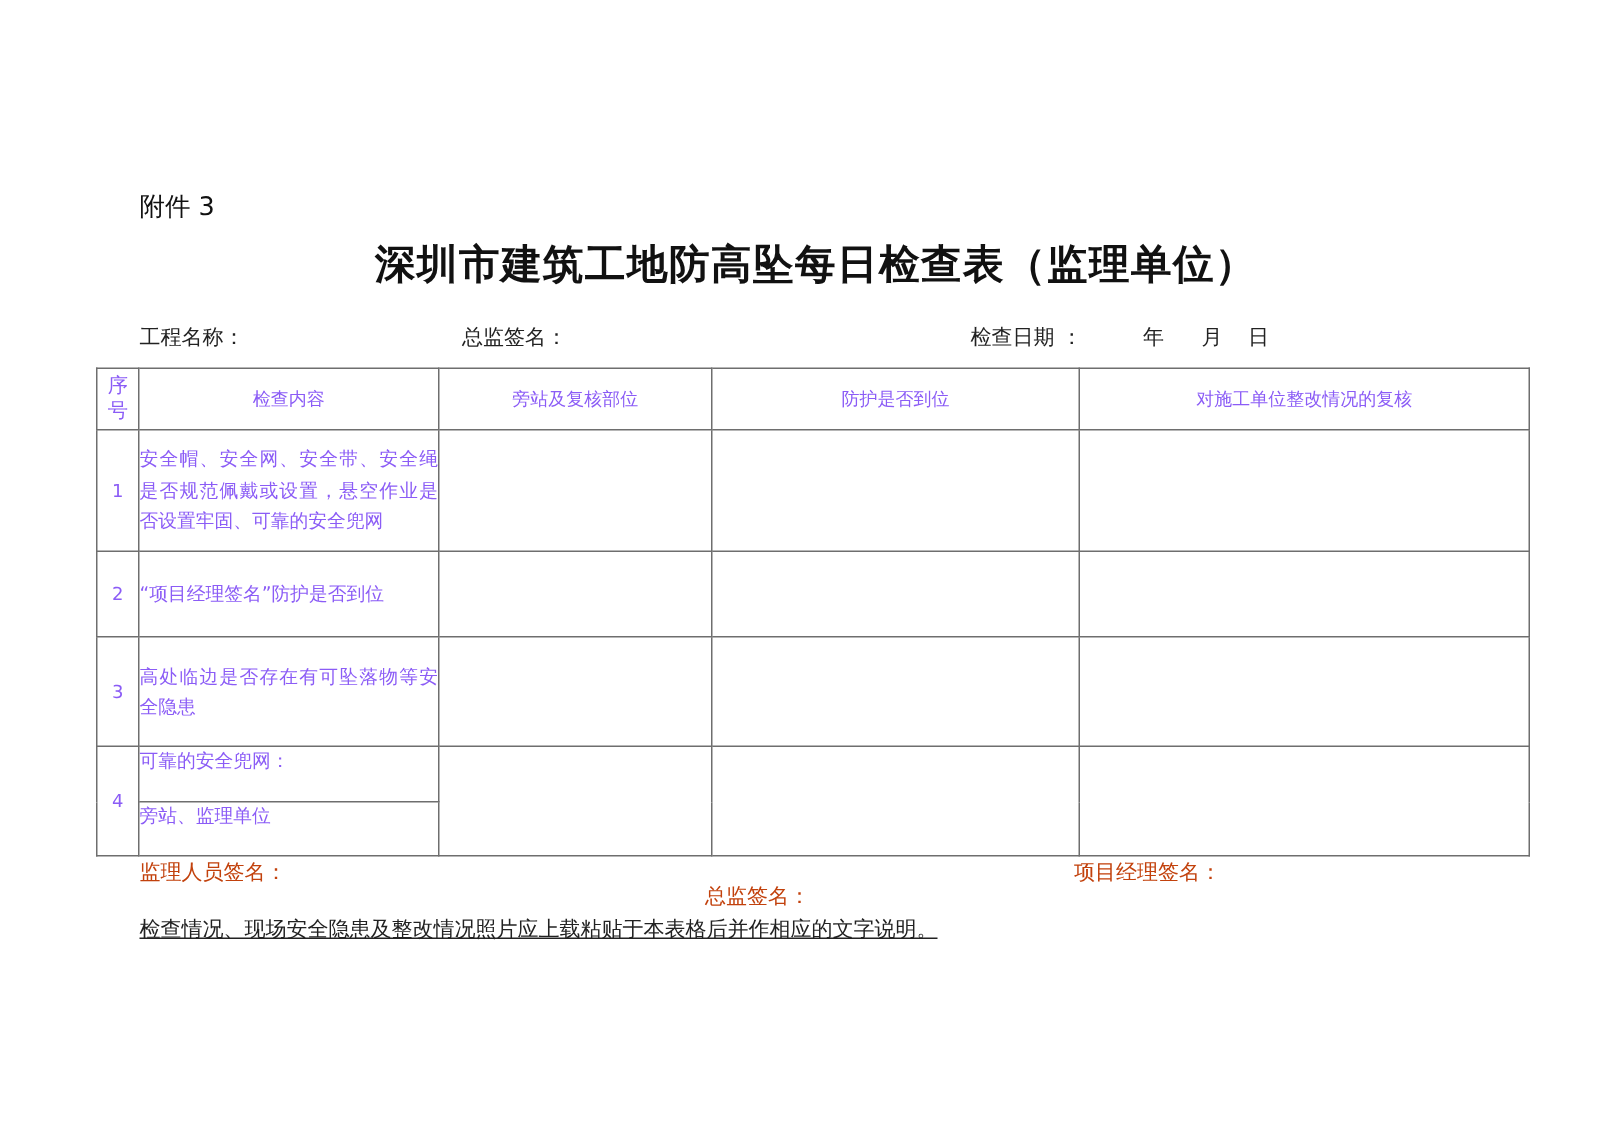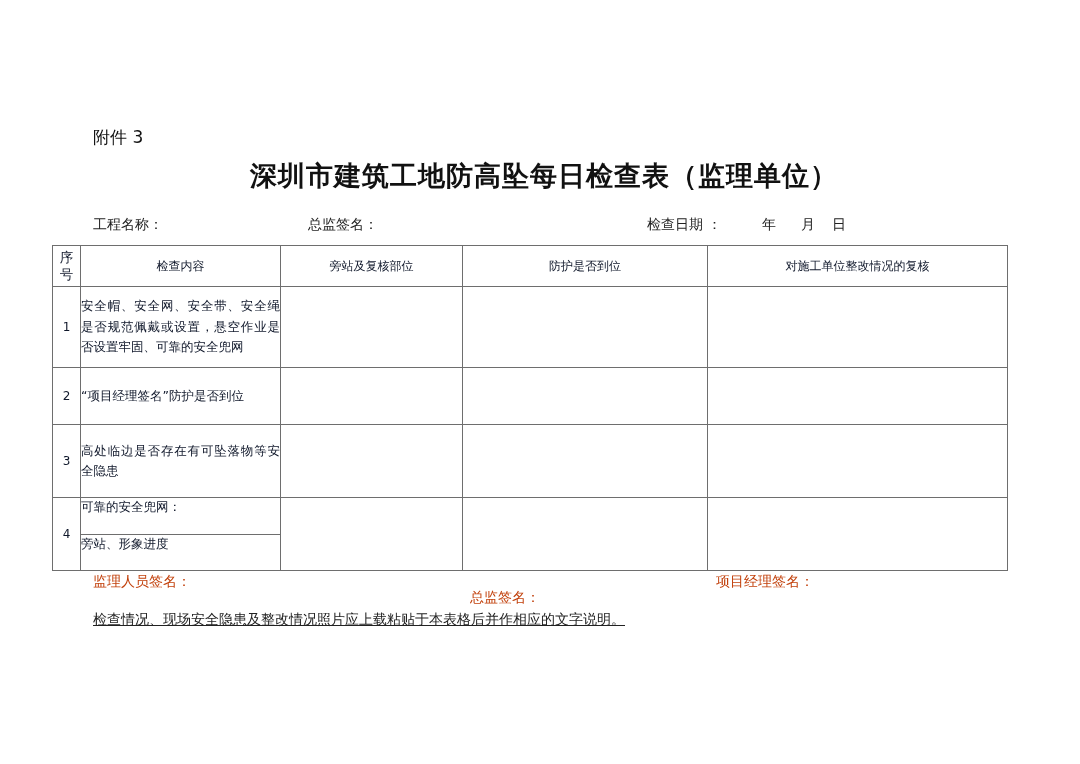--- a/index.html
+++ b/index.html
@@ -3,22 +3,22 @@
 <meta charset="utf-8">
 <style>
   html, body { margin:0; padding:0; background:#ffffff; }
   body { width:1080px; height:764px; position:relative; overflow:hidden;
          font-family: "DejaVu Sans", "Liberation Sans", sans-serif; color:#111; }
   .abs { position:absolute; white-space:nowrap; }
   .attach { left:93px; top:126px; font-size:17px; }
   .title { left:0; width:1080px; top:158px; text-align:center; font-size:27px; font-weight:bold;
            letter-spacing:1px; padding-left:4px; }
   .meta { top:216px; font-size:14px; color:#222; }
-  table.form { position:absolute; left:52px; top:245px; border-collapse:collapse;
-               table-layout:fixed; font-size:12.5px; color:#0f172a; }
+  table.form { position:absolute; left:64px; top:245px; border-collapse:collapse;
+               table-layout:fixed; font-size:12.5px; color:#8b5cf6; }
   table.form td, table.form th { border:1.2px solid #6e6e6e; padding:0; font-weight:normal; }
   th { text-align:center; vertical-align:middle; font-size:12px; }
   td.num { text-align:center; vertical-align:middle; font-size:12px; }
   td.content { vertical-align:middle; padding:0 6px; line-height:20.5px; text-align:justify; }
   td.sub { vertical-align:top; padding:4px 6px 0 6px; line-height:18px; }
   .sig { top:573px; font-size:14px; color:#c2410c; }
   .note { left:93px; top:611px; font-size:14px; color:#222;text-decoration:underline; }
 </style>
 </head>
 <body>
@@ -71,21 +71,21 @@
     <td></td>
   </tr>
   <tr style="height:37px">
     <td class="num" rowspan="2">4</td>
     <td class="sub">可靠的安全兜网：</td>
     <td rowspan="2"></td>
     <td rowspan="2"></td>
     <td rowspan="2"></td>
   </tr>
   <tr style="height:36px">
-    <td class="sub">旁站、形象进度</td>
+    <td class="sub">旁站、监理单位</td>
   </tr>
 </tbody>
   </table>
 
 <div class="abs sig" style="left:93px;">监理人员签名：</div>
 <div class="abs sig" style="left:470px;margin-top:16px;">总监签名：</div>
 <div class="abs sig" style="left:716px;">项目经理签名：</div>
 
 <div class="abs note">检查情况、现场安全隐患及整改情况照片应上载粘贴于本表格后并作相应的文字说明。</div>
 

